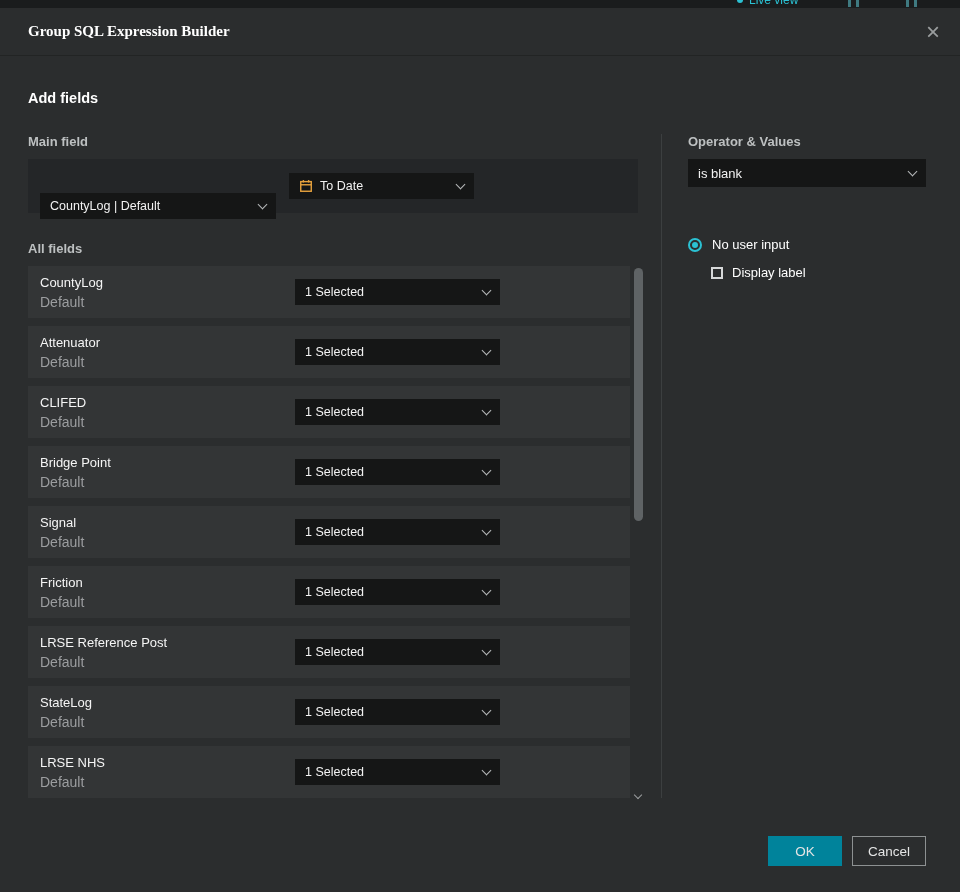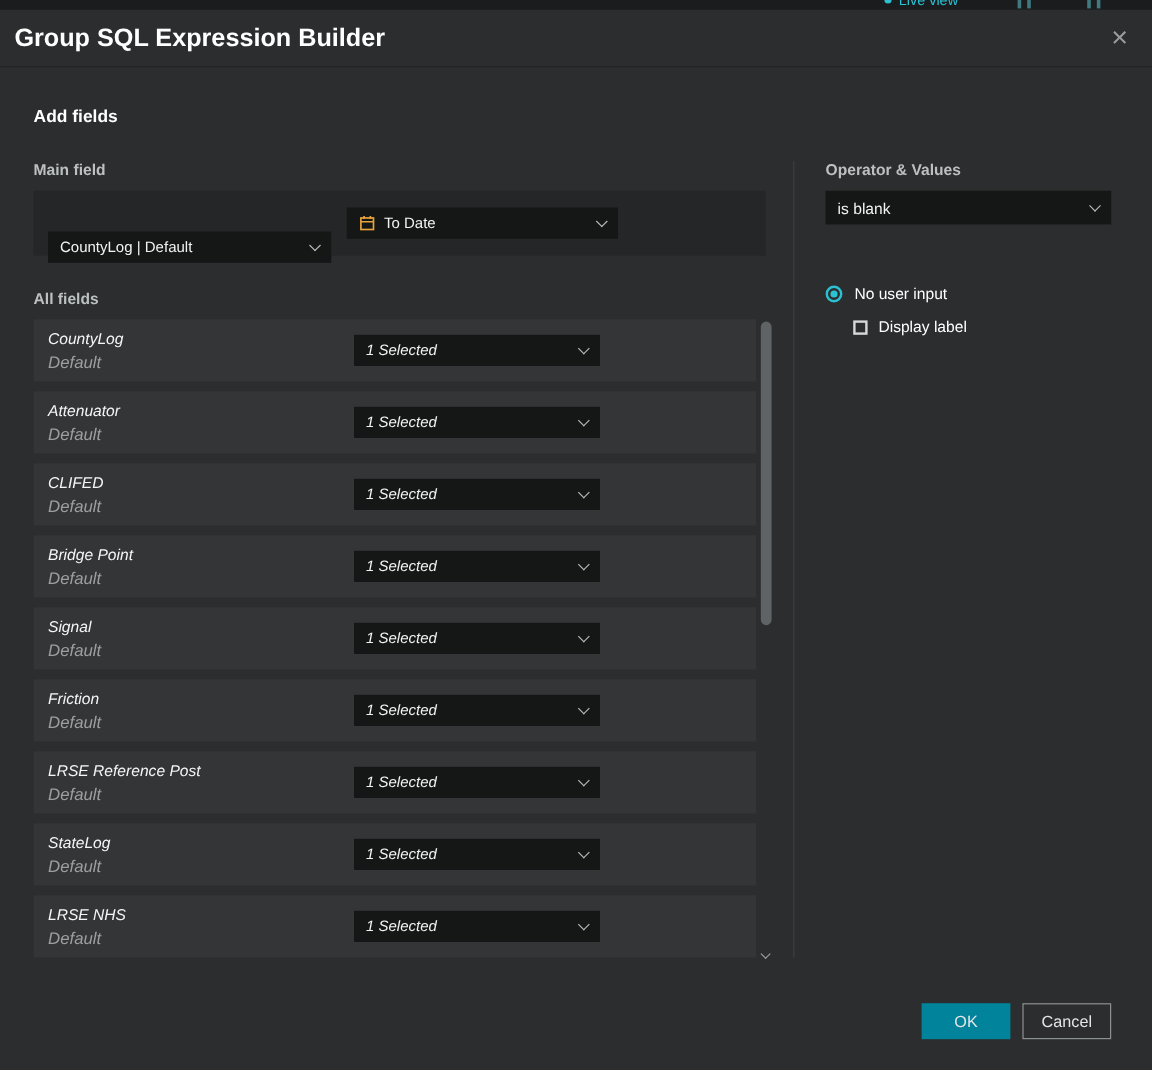--- a/index.html
+++ b/index.html
@@ -31,21 +31,21 @@
 
   
   .dialog {
     position: absolute; top: 8px; left: 0; width: 960px; height: 884px;
     background: #2b2d2e; color: #fff;
   }
   .dialog-header {
     height: 48px; display: flex; align-items: center;
     padding: 0 20px 0 12px; border-bottom: 1px solid #222424;
   }
-  .dialog-title { font-size: 21px; font-weight: 700; color: #ffffff; margin: 0; }
+  .dialog-title { font-size: 15px; font-weight: 700; color: #ffffff; margin: 16px; font-family: Liberation Serif, serif; }
   .close-btn {
     margin-left: auto; background: none; border: none; padding: 0;
     color: #9a9d9e; font-size: 24px; line-height: 1; cursor: pointer;
     font-weight: 300;
   }
 
   .dialog-body { padding: 0 40px 0 28px; position: relative; }
   .add-fields-heading { font-size: 14.5px; font-weight: 700; color: #ffffff; margin: 34px 0 0 0; }
 
   .columns { display: flex; margin-top: 28px; }
@@ -60,30 +60,30 @@
     display: flex; align-items: center; gap: 13px; padding-left: 12px;
     margin-bottom: 28px;
   }
 
   .dd {
     background: #151616; height: 26px; display: flex; align-items: center;
     padding: 0 10px; color: #f2f2f2; font-size: 12.5px; cursor: pointer;
     white-space: nowrap; overflow: hidden;
   }
   .dd-layer { width: 236px; margin-top: 40px; }
-  .dd-field { width: 226px; gap: 7px; }
+  .dd-field { width: 185px; gap: 7px; }
   .chev {
     width: 7px; height: 7px; margin-left: auto; margin-top: -4px; flex: 0 0 auto;
     border-right: 1.5px solid #b7babb; border-bottom: 1.5px solid #b7babb;
     transform: rotate(45deg);
   }
   .cal-icon { display: inline-flex; flex: 0 0 auto; }
 
   .list-wrap { position: relative; width: 615px; }
-  .field-list { width: 602px; display: flex; flex-direction: column; gap: 8px; font-style: italic; }
+  .field-list { width: 602px; display: flex; flex-direction: column; gap: 8px; }
   .row {
     height: 52px; background: #333536; display: flex; align-items: center;
     padding: 0 12px;
   }
   .row-info { width: 255px; }
   .row-name { font-size: 13px; color: #f5f5f5; }
   .row-sub { font-size: 14px; color: #9c9ea0; margin-top: 4px; }
   .row .dd { width: 205px; }
 
   .scrollbar { position: absolute; top: 2px; right: 0; width: 9px; height: 532px; }

